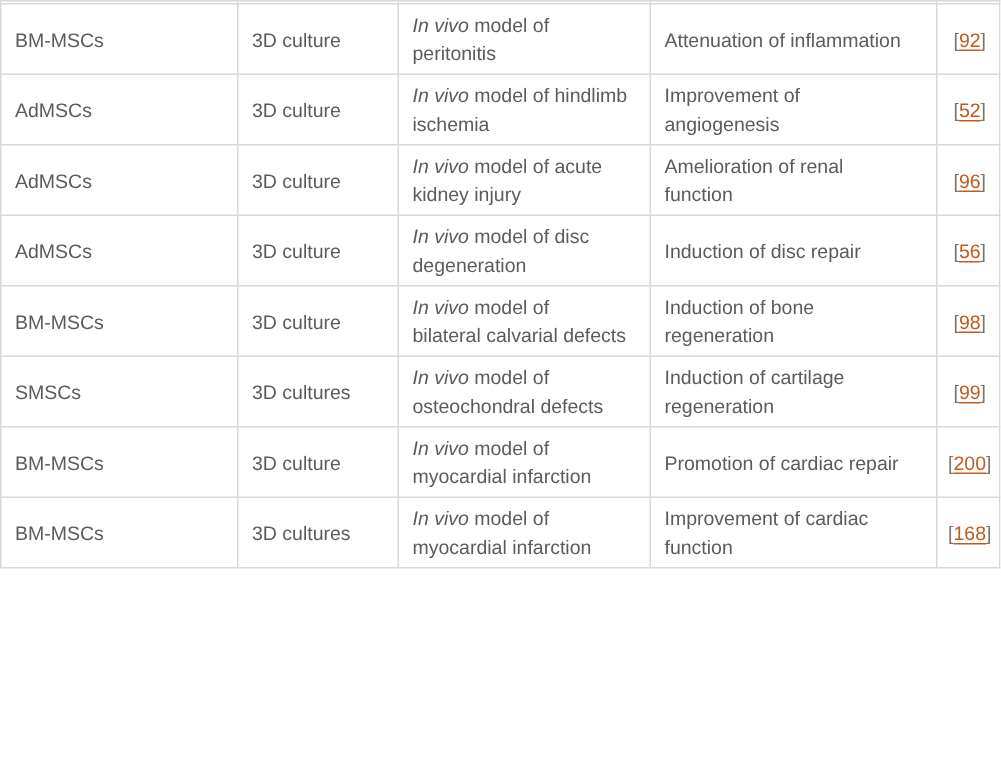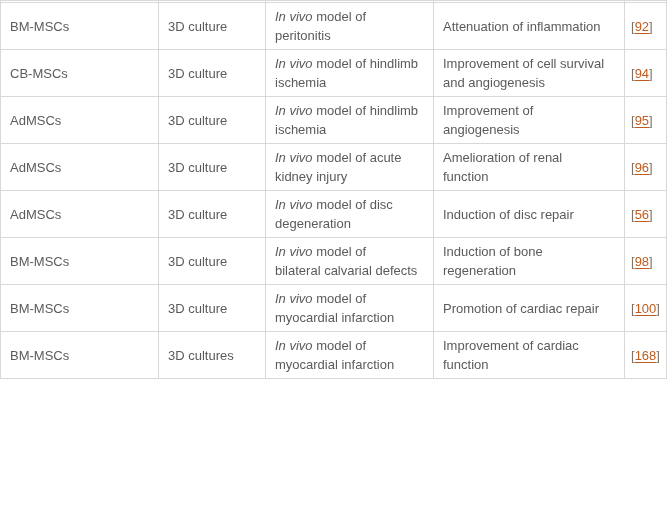--- a/index.html
+++ b/index.html
@@ -36,20 +36,21 @@
   tr.section-header-row td{
     font-weight:bold;
     color:var(--header-text);
     height:45px;
   }
   tr.data-row td{height:46px;}
   td.model-cell, td.outcome-cell{white-space:pre-line;}
   td.ref-cell{
     white-space:nowrap;
     padding:4px 4px 4px 6px;
+    text-align:center;
   }
   .bracket{color:var(--bracket);text-decoration:none;}
   a.ref-link{
     color:var(--link);
     text-decoration:underline;
     text-underline-offset:2px;
     cursor:pointer;
   }
   em.invivo{}
 </style>
@@ -77,38 +78,29 @@
     <tr class="data-row">
       <td class="celltype-cell">BM-MSCs</td>
       <td class="priming-cell">3D culture</td>
       <td class="model-cell"><em class="invivo">In vivo</em><span> model of
 peritonitis</span></td>
       <td class="outcome-cell">Attenuation of inflammation</td>
       <td class="ref-cell"><span class="bracket">[</span><a class="ref-link">92</a><span class="bracket">]</span></td>
     </tr>
 
 
-    <tr class="data-row">
-      <td class="celltype-cell">CB-MSCs</td>
-      <td class="priming-cell">3D culture</td>
-      <td class="model-cell"><em class="invivo">In vivo</em><span> model of hindlimb
-ischemia</span></td>
-      <td class="outcome-cell">Improvement of cell survival
-and angiogenesis</td>
-      <td class="ref-cell"><span class="bracket">[</span><a class="ref-link">94</a><span class="bracket">]</span></td>
-    </tr>
 
     <tr class="data-row">
       <td class="celltype-cell">AdMSCs</td>
       <td class="priming-cell">3D culture</td>
       <td class="model-cell"><em class="invivo">In vivo</em><span> model of hindlimb
 ischemia</span></td>
       <td class="outcome-cell">Improvement of
 angiogenesis</td>
-      <td class="ref-cell"><span class="bracket">[</span><a class="ref-link">95</a><span class="bracket">]</span></td>
+      <td class="ref-cell"><span class="bracket">[</span><a class="ref-link">52</a><span class="bracket">]</span></td>
     </tr>
 
     <tr class="data-row">
       <td class="celltype-cell">AdMSCs</td>
       <td class="priming-cell">3D culture</td>
       <td class="model-cell"><em class="invivo">In vivo</em><span> model of acute
 kidney injury</span></td>
       <td class="outcome-cell">Amelioration of renal
 function</td>
       <td class="ref-cell"><span class="bracket">[</span><a class="ref-link">96</a><span class="bracket">]</span></td>
@@ -126,28 +118,37 @@
     <tr class="data-row">
       <td class="celltype-cell">BM-MSCs</td>
       <td class="priming-cell">3D culture</td>
       <td class="model-cell"><em class="invivo">In vivo</em><span> model of
 bilateral calvarial defects</span></td>
       <td class="outcome-cell">Induction of bone
 regeneration</td>
       <td class="ref-cell"><span class="bracket">[</span><a class="ref-link">98</a><span class="bracket">]</span></td>
     </tr>
 
+    <tr class="data-row">
+      <td class="celltype-cell">SMSCs</td>
+      <td class="priming-cell">3D cultures</td>
+      <td class="model-cell"><em class="invivo">In vivo</em><span> model of
+osteochondral defects</span></td>
+      <td class="outcome-cell">Induction of cartilage
+regeneration</td>
+      <td class="ref-cell"><span class="bracket">[</span><a class="ref-link">99</a><span class="bracket">]</span></td>
+    </tr>
 
     <tr class="data-row">
       <td class="celltype-cell">BM-MSCs</td>
       <td class="priming-cell">3D culture</td>
       <td class="model-cell"><em class="invivo">In vivo</em><span> model of
 myocardial infarction</span></td>
       <td class="outcome-cell">Promotion of cardiac repair</td>
-      <td class="ref-cell"><span class="bracket">[</span><a class="ref-link">100</a><span class="bracket">]</span></td>
+      <td class="ref-cell"><span class="bracket">[</span><a class="ref-link">200</a><span class="bracket">]</span></td>
     </tr>
 
     <tr class="data-row">
       <td class="celltype-cell">BM-MSCs</td>
       <td class="priming-cell">3D cultures</td>
       <td class="model-cell"><em class="invivo">In vivo</em><span> model of
 myocardial infarction</span></td>
       <td class="outcome-cell">Improvement of cardiac
 function</td>
       <td class="ref-cell"><span class="bracket">[</span><a class="ref-link">168</a><span class="bracket">]</span></td>

